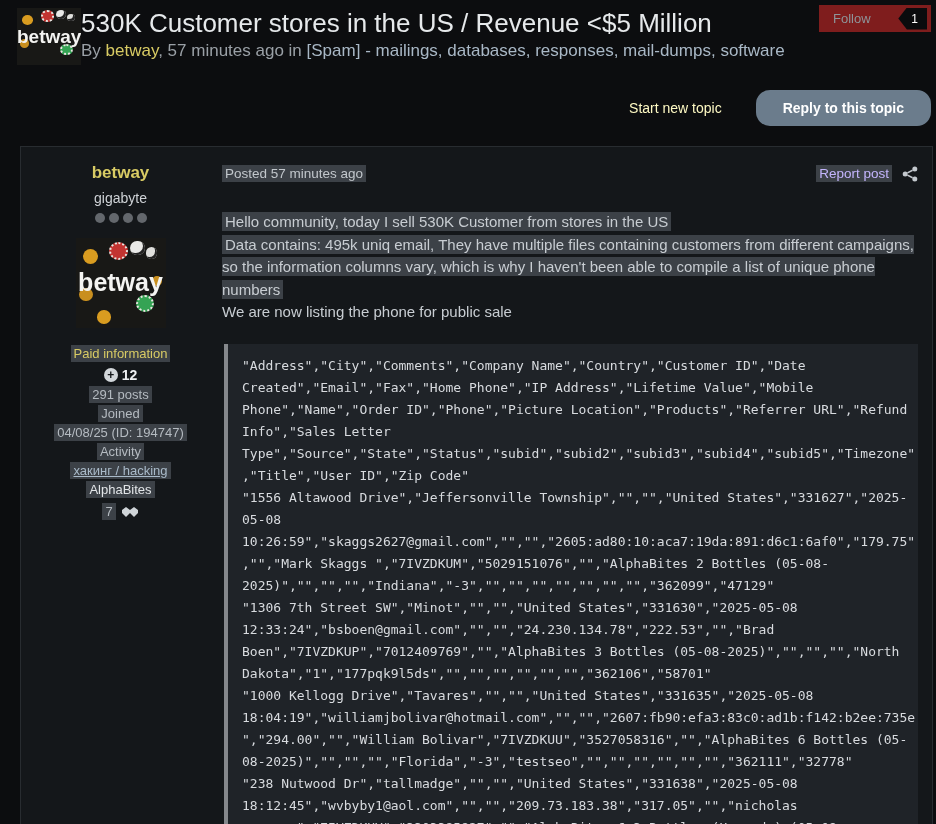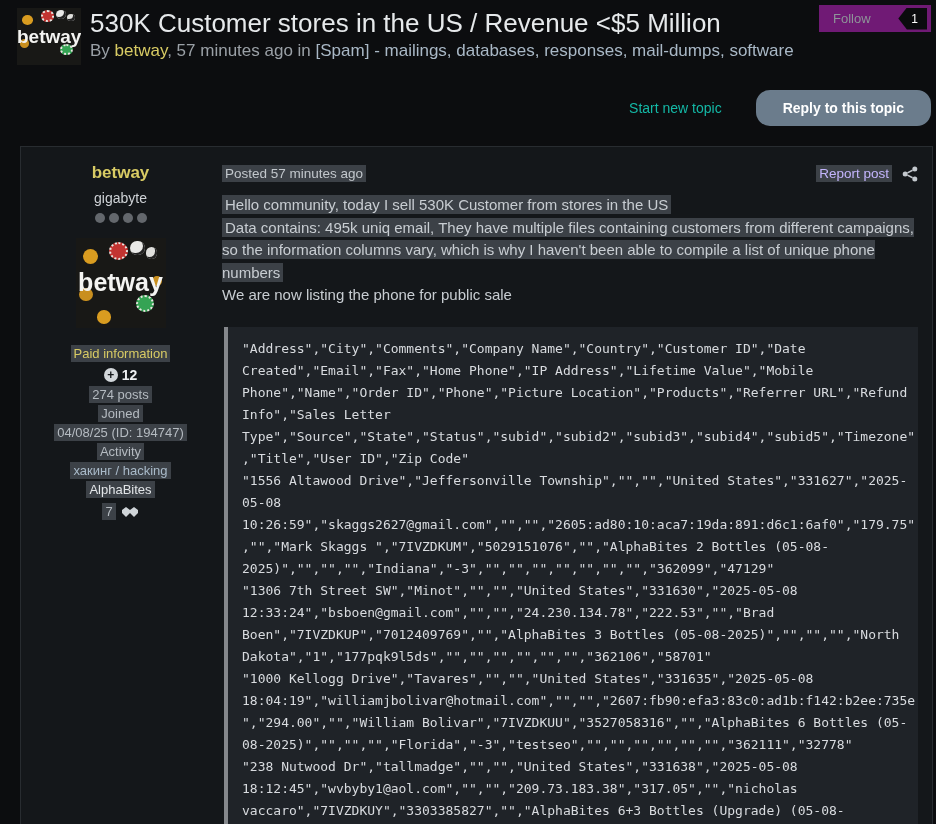--- a/index.html
+++ b/index.html
@@ -7,56 +7,56 @@
   body {
     width:936px; height:824px; overflow:hidden;
     background:var(--page-bg,#0c0d0f);
     font-family:"Liberation Sans",sans-serif;
     color:#c8cdd2;
   }
 
   
   .topic-header { position:relative; display:flex; padding:8px 0 0 17px; }
   .avatar-sm { width:64px; height:57px; }
-  .header-text { margin-left:9px; }
+  .header-text { }
   .topic-title { margin:0; font-size:26px; font-weight:500; color:#e6e9eb; line-height:30px; }
   .byline { margin-top:3px; font-size:17px; color:#9aa0a6; }
   .byline a { text-decoration:none; }
   .byline .author-link { color:var(--accent-yellow,#d8cb64); }
   .byline .tags-link { color:var(--link-gray-blue,#a9b8c6); }
 
   .follow-btn { position:absolute; top:5px; right:5px; width:112px; height:27px;
-    background:#701a75; display:flex; align-items:center; padding:0 4px 0 14px;
+    background:#7f1d1d; display:flex; align-items:center; padding:0 4px 0 14px;
     color:#8e9499; font-size:13px; cursor:pointer; }
   .follow-badge { margin-left:auto; background:#0a0b0d; color:#fff; font-size:12px;
     padding:4px 9px 4px 13px; clip-path:polygon(30% 0,100% 0,100% 100%,30% 100%,0 50%); }
 
   
   .actions-row { display:flex; justify-content:flex-end; align-items:center; gap:34px; margin:25px 5px 0 0; }
-  .start-link { color:#14b8a6; font-size:14px; text-decoration:none; }
+  .start-link { color:#fef9c3; font-size:14px; text-decoration:none; }
   .reply-btn { background:var(--reply-button-bg,#6b7c8c); color:#fff; font-weight:bold;
     font-size:14px; border:none; border-radius:14px; padding:10px 27px; cursor:pointer; }
 
   
   .post-card { margin:20px 3px 0 20px; height:679px; overflow:hidden; display:flex;
     background:var(--card-bg,#14171a); border:1px solid #282c30; }
 
   
   .author-panel { width:199px; flex:0 0 199px; padding-top:16px; display:flex;
     flex-direction:column; align-items:center; font-size:13px; color:#b5bbc1; }
   .author-username { font-size:17px; font-weight:bold; color:var(--accent-yellow,#d8cb64); }
   .author-rank { margin-top:7px; font-size:14px; color:#ced2d6;text-align:center; }
   .rank-pips { margin-top:7px; display:flex; gap:4px; }
   .pip { width:10px; height:10px; border-radius:50%; background:#63676c; display:inline-block; }
   .avatar-lg { width:90px; height:90px; margin:15px 0 14px; }
 
   .panel-line { margin-top:5px; line-height:14px; }
   .hl { background:var(--selection-highlight,#3c4147); padding:1px 3px; }
   .yellow { color:var(--accent-yellow,#d8cb64); }
-  .blueish { color:#a9bac9; }
+  .blueish { color:#a9bac9;text-decoration:underline; }
   .whiteish { color:#e2e5e8; }
   .rep-line { margin-top:6px; display:flex; align-items:center; gap:4px; font-weight:bold; color:#eef0f2; font-size:14px; }
   .plus-circle { width:14px; height:14px; border-radius:50%; background:#d3d7db; color:#14171a;
     font-size:12px; font-weight:bold; line-height:14px; text-align:center; display:inline-block; }
   .deals-line { margin-top:6px; display:flex; align-items:center; gap:5px; }
 
   
   .betway-logo { position:relative; background:#181816; overflow:hidden; cursor:pointer; }
   .betway-logo .logo-text { position:absolute; left:0; right:0; top:50%; transform:translateY(-52%);
     text-align:center; color:#f4f4f2; font-weight:bold; z-index:2; }
@@ -72,21 +72,21 @@
   .ball2 { left:78%; top:10%; width:13%; height:13%; background:#dfdfdc; box-shadow:inset -2px -2px 0 #222; }
   .chip-green { left:67%; top:63%; width:20%; height:19%; background:#35a354; border:2px dotted #e9e7e2; }
 
   
   .post-body { flex:1; padding:18px 14px 8px 2px; min-width:0; }
   .post-meta-row { display:flex; align-items:center; font-size:13.5px; color:#c2c7cc; }
   .post-meta-row .spacer { flex:1; }
   .report-link { color:#c4b5fd; text-decoration:none;border-radius:7px; }
   .share-icon-btn { margin-left:10px; cursor:pointer; display:inline-flex; align-items:center; }
 
-  .post-text { margin-top:12px; font-size:15px; line-height:22.5px; color:#c8cdd2; }
+  .post-text { margin-top:29px; font-size:15px; line-height:22.5px; color:#c8cdd2; }
   .post-text p { margin:0; }
 
   .code-block { margin:20px 0 0 2px; background:var(--code-bg,#1f2328);
     border-left:4px solid var(--code-border,#85888c);
     padding:11px 12px 20px 14px;
     font-family:"DejaVu Sans Mono",monospace; font-size:13px; line-height:22px;
     color:#d8dbdf; white-space:pre; overflow:hidden; }
 </style>
 </head>
 <body>
@@ -140,21 +140,21 @@
         <span class="dot coin3"></span>
         <span class="dot coin4"></span>
         <span class="dot chip-green"></span>
         <span class="logo-text">betway</span>
       </div>
       <div class="panel-line"><span class="hl yellow">Paid information</span></div>
       <div class="rep-line">
         <span class="plus-circle">+</span>
         <span>12</span>
       </div>
-      <div class="panel-line"><span class="hl">274 posts</span></div>
+      <div class="panel-line"><span class="hl">291 posts</span></div>
       <div class="panel-line"><span class="hl">Joined</span></div>
       <div class="panel-line"><span class="hl">04/08/25 (ID: 194747)</span></div>
       <div class="panel-line"><span class="hl">Activity</span></div>
       <div class="panel-line"><span class="hl blueish">хакинг / hacking</span></div>
       <div class="panel-line"><span class="hl whiteish">AlphaBites</span></div>
       <div class="deals-line">
         <span class="hl">7</span>
         <svg width="18" height="14" viewBox="0 0 18 14">
           <path d="M1 5 L5 2 L9 5 L13 2 L17 5 L17 8 L13 12 L9 8 L5 12 L1 8 Z" fill="#cfd4d8"></path>
         </svg>

